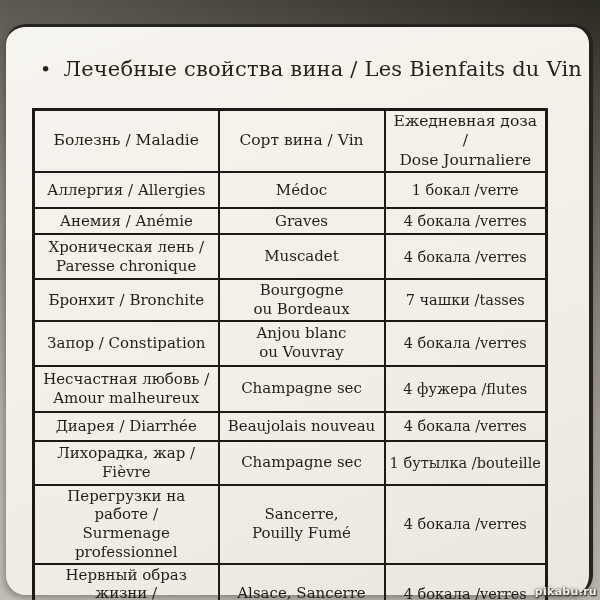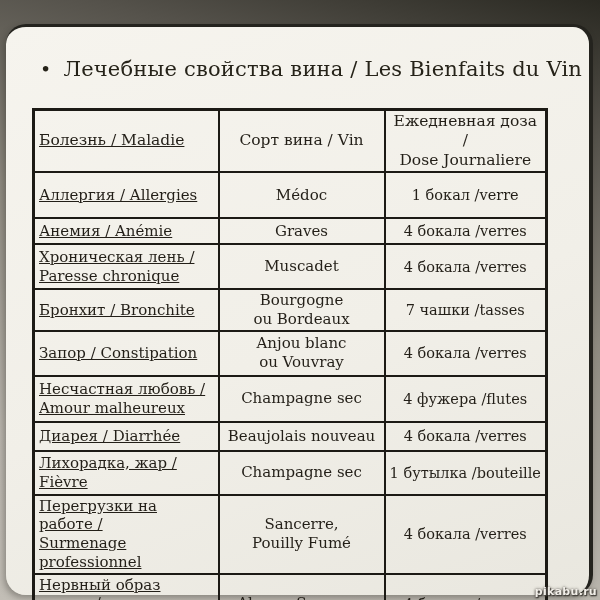--- a/index.html
+++ b/index.html
@@ -36,21 +36,21 @@
   table.wine th,table.wine td{
     border:2.5px solid #1c1a15;
     padding:1px 4px;
     white-space:pre-line;
     line-height:1.25;
     vertical-align:middle;
     overflow:hidden;
     margin-left:27px;
   }
   table.wine th{font-weight:normal;font-size:15.5px;}
-  th.c1,td.c1{text-align:left;padding-left:9px;font-size:15px;text-decoration:underline;}
+  th.c1,td.c1{text-align:center;padding-left:9px;font-size:15px;}
   th.c2,td.c2{text-align:center;font-size:15px;}
   th.c3,td.c3{text-align:center;font-size:14.5px;}
   th.c3{font-size:14px;line-height:1.3;}
   table.wine tr:first-child th{border-top-width:3px;}
   table.wine tr:last-child td{border-bottom-width:3px;}
   table.wine th:first-child,table.wine td:first-child{border-left-width:3px;}
   table.wine th:last-child,table.wine td:last-child{border-right-width:3px;}
   .watermark{
     position:absolute;right:3px;bottom:2px;
     font-family:"DejaVu Sans", sans-serif;
@@ -75,21 +75,21 @@
           <col style="width:166px">
           <col style="width:162px">
         </colgroup>
       <tbody>
         <tr style="height:45px">
           <th class="c1">Болезнь / Maladie</th>
           <th class="c2">Сорт вина / Vin</th>
           <th class="c3">Ежедневная доза /
 Dose Journaliere</th>
         </tr>
-        <tr style="height:46px">
+        <tr style="height:36px">
           <td class="c1">Аллергия / Allergies</td>
           <td class="c2">Médoc</td>
           <td class="c3">1 бокал /verre</td>
         </tr>
         <tr style="height:26px">
           <td class="c1">Анемия / Anémie</td>
           <td class="c2">Graves</td>
           <td class="c3">4 бокала /verres</td>
         </tr>
         <tr style="height:45px">

